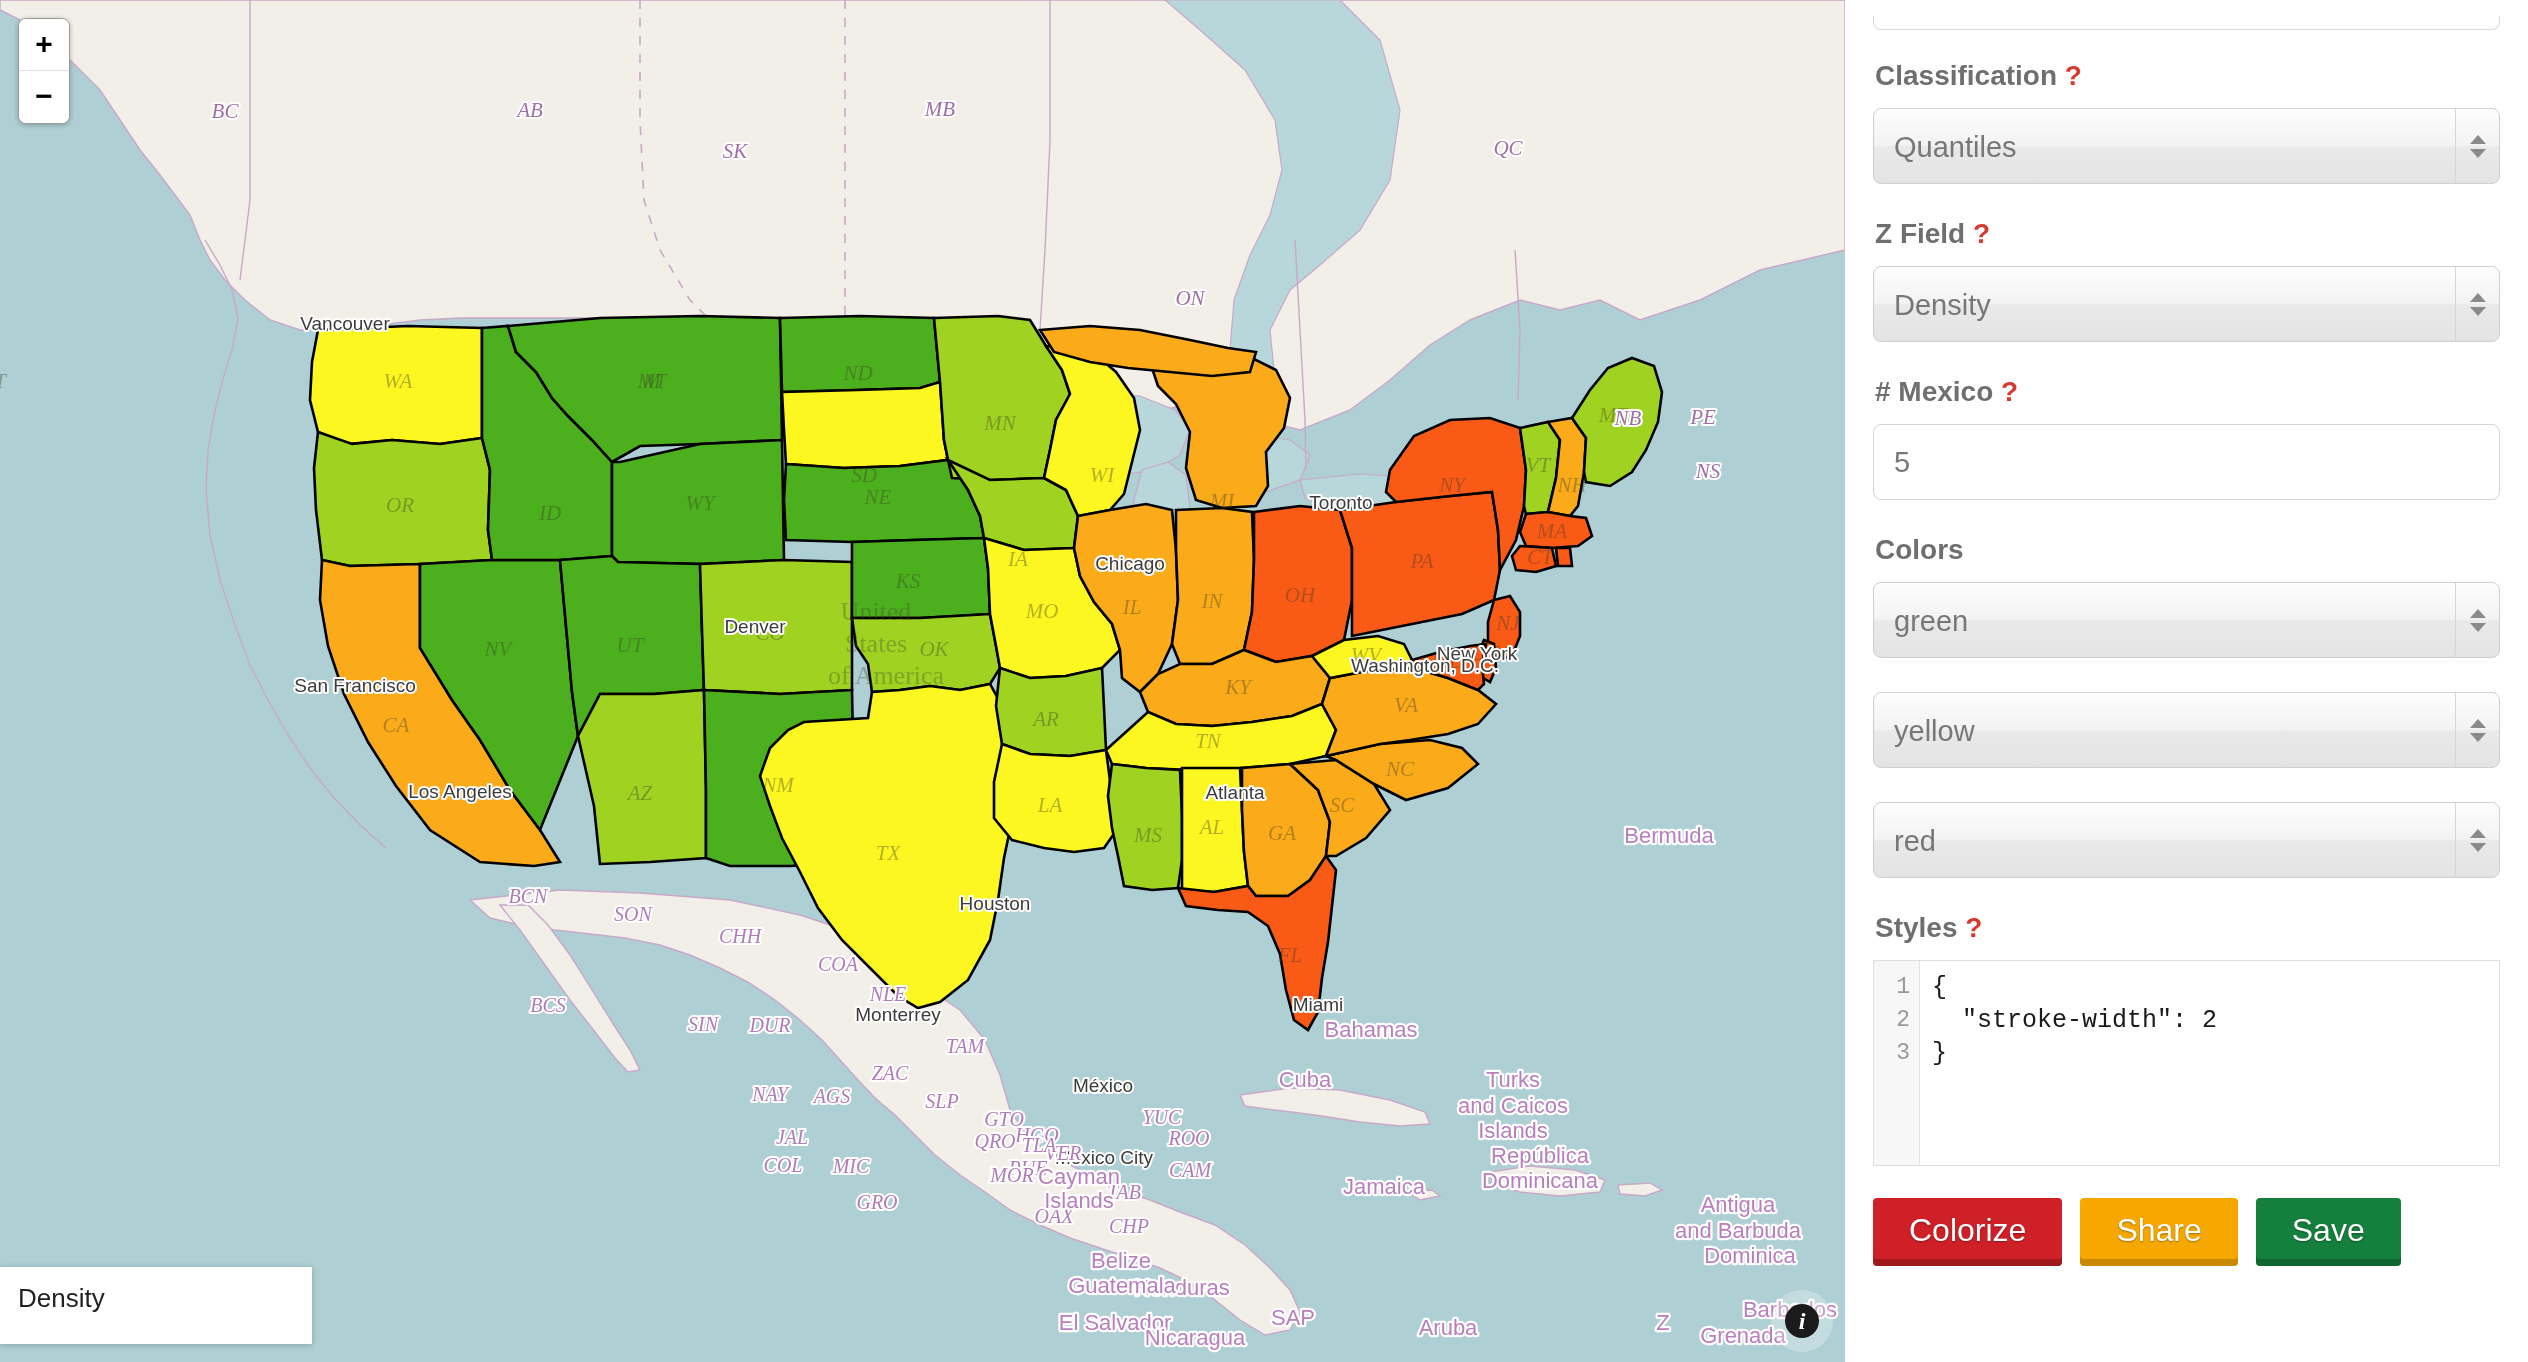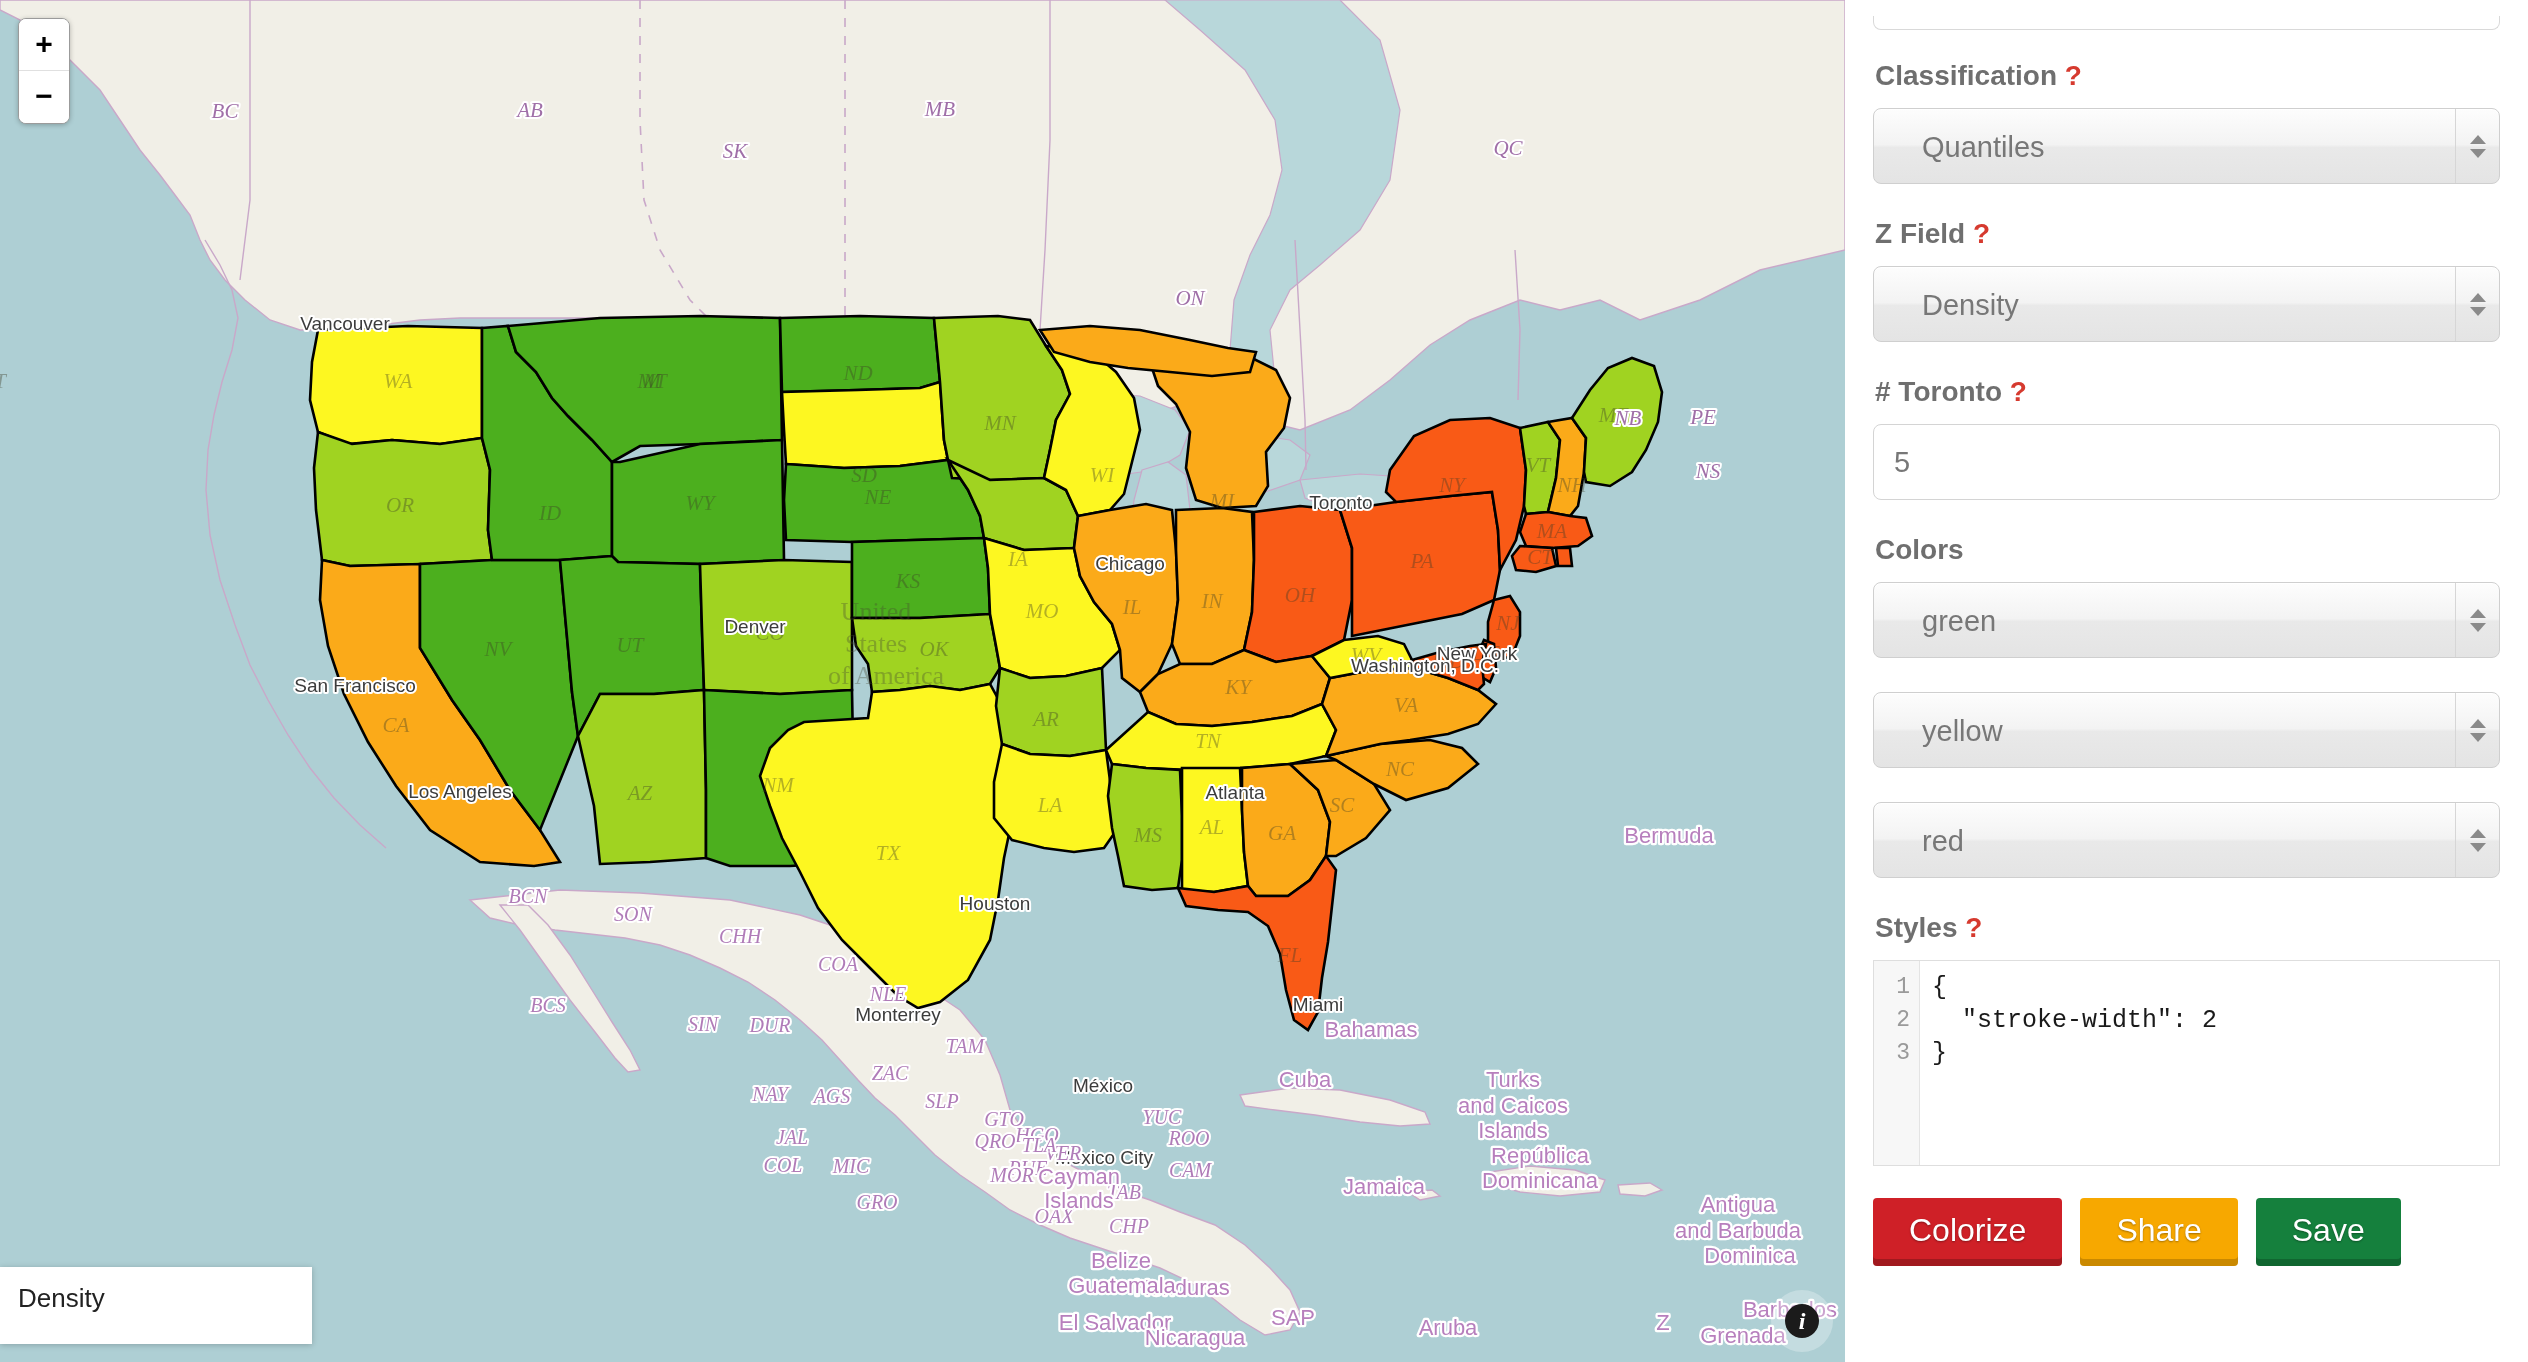--- a/index.html
+++ b/index.html
@@ -159,21 +159,20 @@
     background: linear-gradient(to bottom, #fdfdfd 0%, #f3f3f3 48%, #e9e9e9 52%, #e4e4e4 100%);
     box-shadow: inset 0 1px 0 #fff;
     cursor: pointer;
     margin-bottom: 34px;
   }
   .sel .val {
     position: absolute; left: 20px; top: 0; right: 60px; height: 76px;
     line-height: 76px; font-size: 29px; color: #777;
     overflow: hidden; white-space: nowrap;
     font-family: "Liberation Sans", sans-serif;
-    margin-left: 28px;
   }
   .sel .spin {
     position: absolute; right: 0; top: 0; width: 44px; height: 74px;
     border-left: 1px solid #d6d6d6;
     display: flex; flex-direction: column;
     align-items: center; justify-content: center;
   }
   .sel .spin i { display:block; width:0; height:0; border-left:8px solid transparent; border-right:8px solid transparent; }
   .sel .spin i.up   { border-bottom: 9px solid #8a8a8a; margin-bottom: 5px; }
   .sel .spin i.down { border-top: 9px solid #8a8a8a; }
@@ -584,21 +583,21 @@
     <div class="sel">
       <div class="val">Density</div>
       <div class="spin">
         <i class="up"></i>
         <i class="down"></i>
       </div>
     </div>
 
     
     <div class="fld-label">
-      <span># Toronto</span>
+      <span># Mexico</span>
       <span class="q">?</span>
     </div>
     <input class="txtinput" type="text" value="5" style="">
 
     
     <div class="fld-label">
       <span>Colors</span>
     </div>
     <div class="sel">
       <div class="val">green</div>

